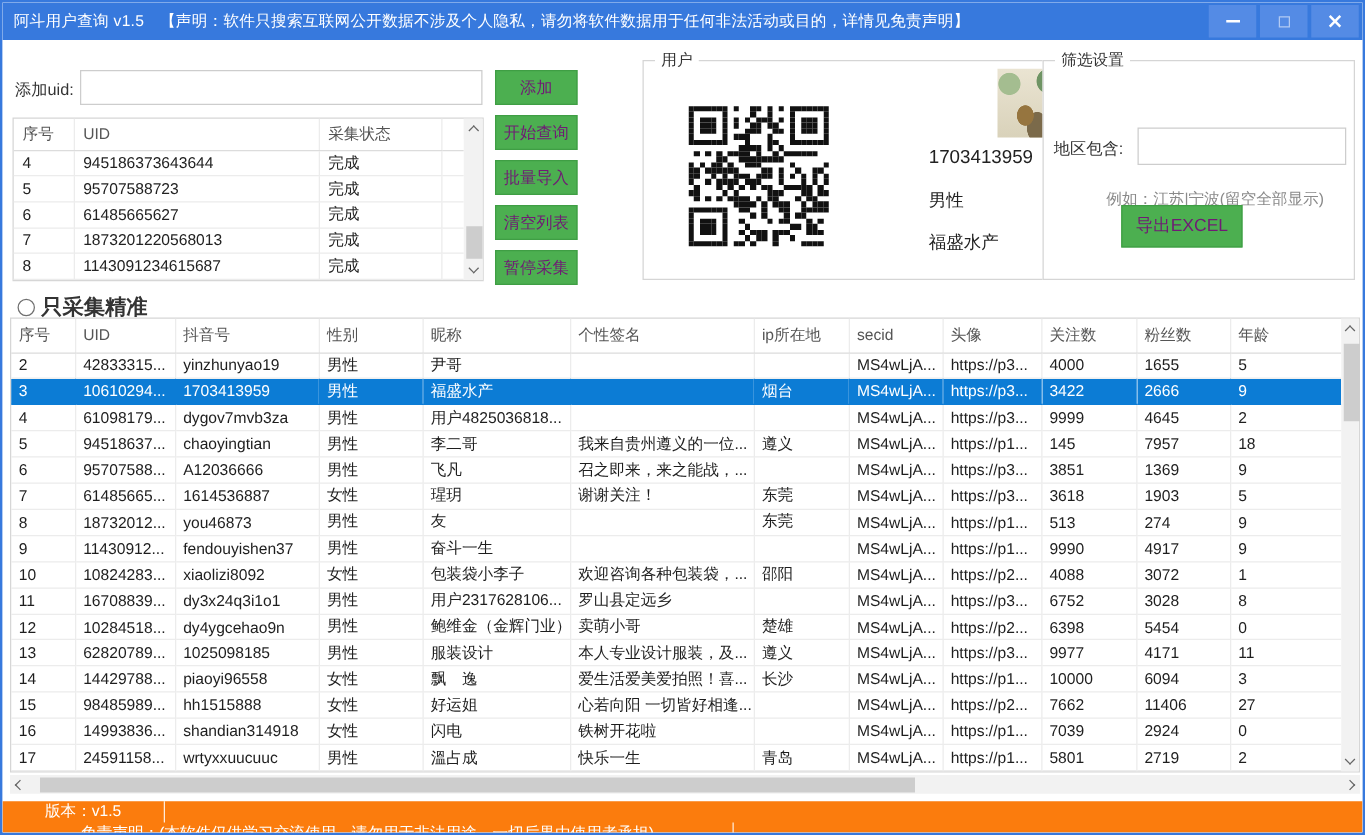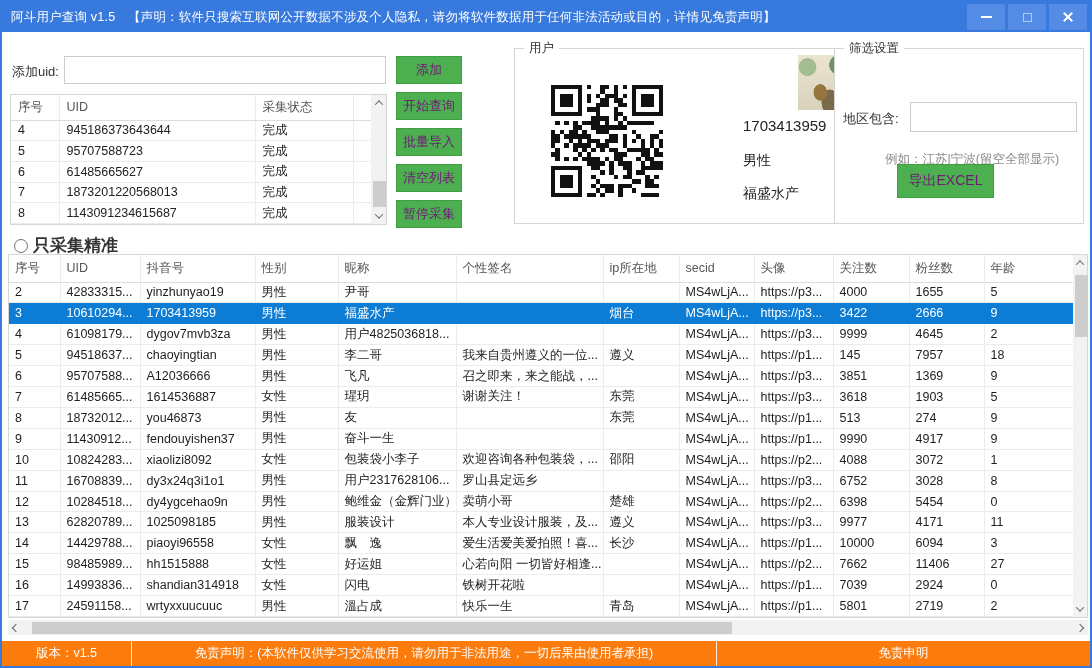--- a/index.html
+++ b/index.html
@@ -93,21 +93,21 @@
   .mtable th:nth-child(10),.mtable td:nth-child(10){width:76px;}
   .mtable th:nth-child(11),.mtable td:nth-child(11){width:75px;margin-top:44px;}
   .mtable th:nth-child(12),.mtable td:nth-child(12){width:89px;border-right:none;}
   .mtable tr.sel td{background:#0c7cd5;color:#fff;border-color:#0c7cd5;}
   
   .hscroll{position:absolute;left:6px;top:588px;width:1080px;height:15px;background:#f2f2f2;display:flex;align-items:center;}
   .harrow{width:16px;height:15px;display:flex;align-items:center;justify-content:center;cursor:pointer;}
   .htrack{position:relative;flex:1;height:15px;}
   .hthumb{position:absolute;left:8px;top:1.5px;width:700px;height:12px;background:#cdcdcd;}
   
-  .statusbar{position:absolute;left:0;bottom:0;width:100%;height:25px;background:#fb7c0d;display:flex;color:#fff;font-size:12.5px;}
+  .statusbar{position:absolute;left:0;bottom:0;width:100%;height:25px;background:#fb7c0d;display:flex;color:#fff;font-size:12.5px;flex-direction:column;}
   .sseg{display:flex;align-items:center;justify-content:center;white-space:nowrap;}
   .sseg.v{width:130px;border-right:1px solid rgba(255,255,255,.85);}
   .sseg.d{width:585px;border-right:1px solid rgba(255,255,255,.85);}
   .sseg.b{flex:1;cursor:pointer;}
 </style>
 </head>
 <body>
 
 <div class="window">
 

